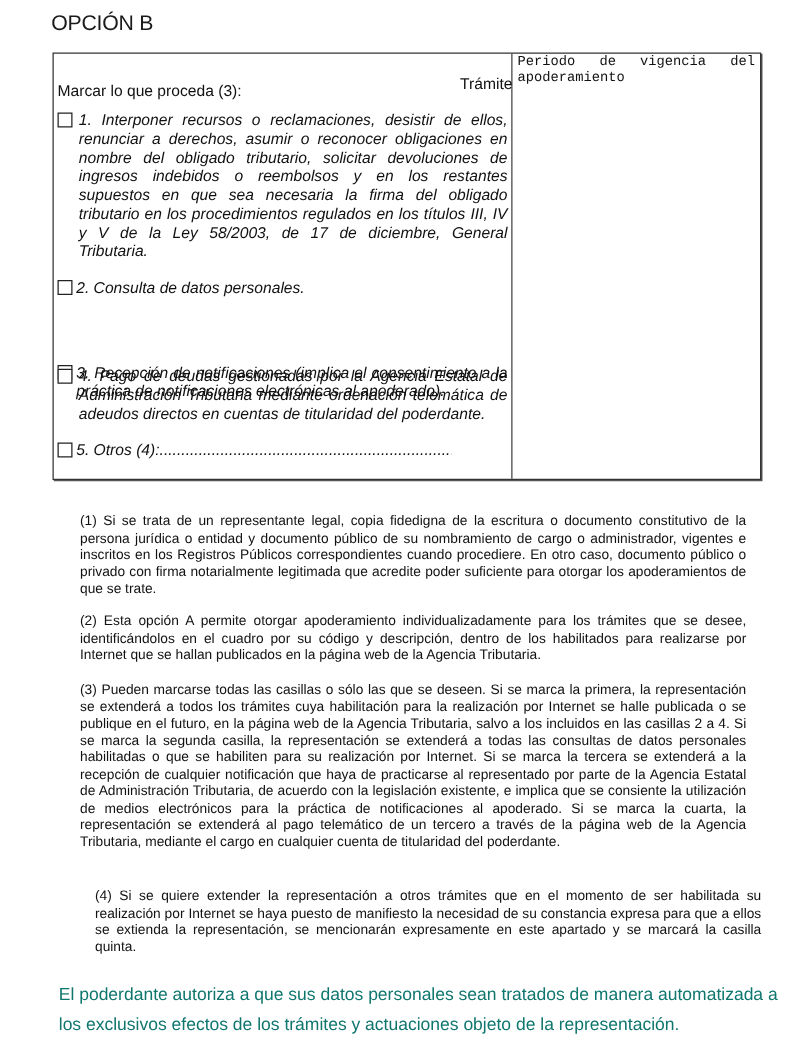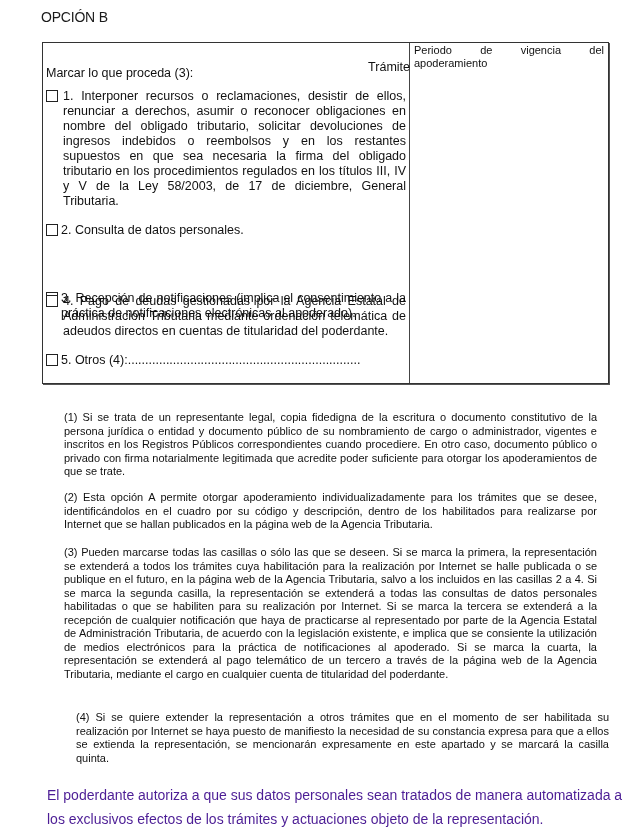--- a/index.html
+++ b/index.html
@@ -12,21 +12,21 @@
       height: 840px;
       position: relative;
       overflow: hidden;
       font-family: "Liberation Sans", sans-serif;
       color: #111111;
     }
     .heading {
       position: absolute;
       left: 41px;
       top: 9px;
-      font-size: 14px;
+      font-size: 17px;
       letter-spacing: -0.2px;
       color: #1a1a1a;
     }
     .form-table {
       position: absolute;
       left: 42px;
       top: 42px;
       width: 567px;
       height: 342px;
       border: 1px solid #333;
@@ -45,20 +45,21 @@
     .col-right {
       position: absolute;
       left: 367px;
       top: 0;
       right: 0;
       height: 100%;
       padding: 1px 4px;
       box-sizing: border-box;
       font-size: 11px;
       line-height: 13px;
+      font-family: Liberation Mono, monospace;
     }
     .col-right .period-label {
       text-align: justify;
       text-align-last: auto;
     }
     .marcar {
       position: absolute;
       left: 3px;
       top: 1px;
       font-size: 12.5px;
@@ -86,41 +87,42 @@
       width: 12px;
       height: 12px;
       border: 1px solid #222;
       box-sizing: border-box;
       background: #fff;
     }
     .item .txt {
       display: block;
       padding-left: 15px;
       text-align: justify;
+      font-style: italic;
     }
     .item .txt.indent {
       padding-left: 17px;
     }
     .notes {
       position: absolute;
       left: 64px;
       width: 533px;
       font-size: 11px;
       line-height: 13.5px;
       text-align: justify;
       color: #111;
     }
     .footer-text {
       position: absolute;
       left: 47px;
       top: 783px;
       width: 580px;
       font-size: 14px;
       line-height: 24px;
-      color: #4c1d95;
+      color: #0f766e;
     }
   </style>
 </head>
 <body>
 
 <div class="heading">OPCIÓN B</div>
 
 <div class="form-table">
   <div class="col-left">
     <div class="marcar">Marcar lo que proceda (3):</div>

